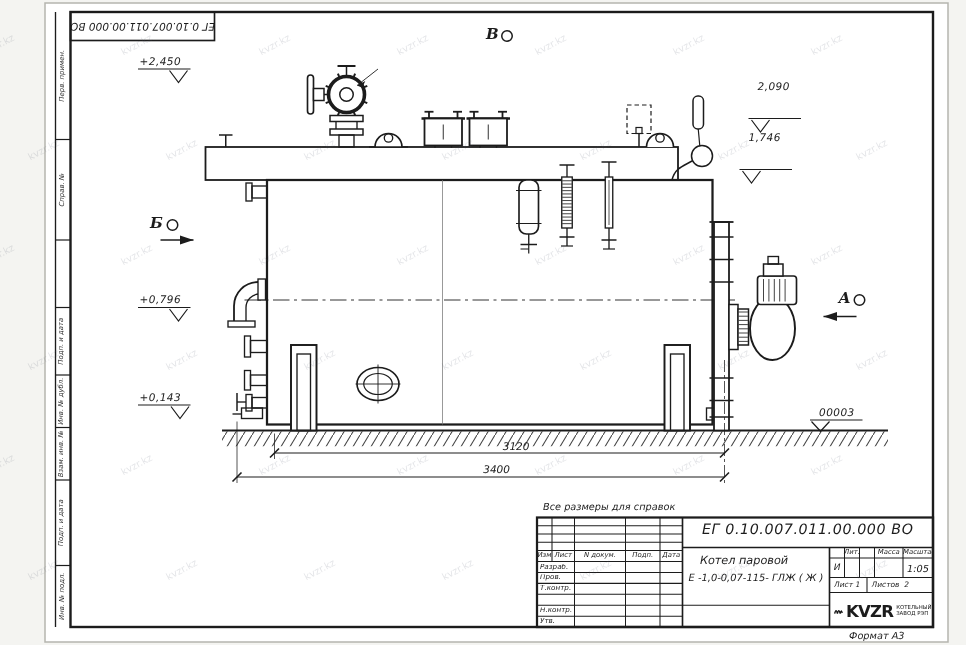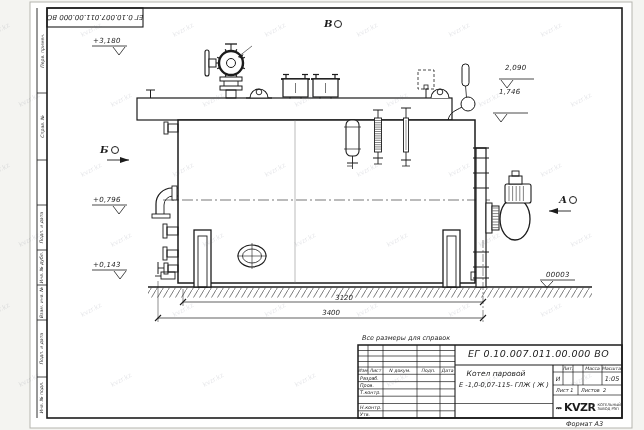--- a/index.html
+++ b/index.html
@@ -344,22 +344,22 @@
     </div>
 <div class="lbl view" style="left:100px;top:144px">
   <span>Б</span>
       <span class="vcirc"></span>
     </div>
 <div class="lbl view" style="left:559px;top:194px">
   <span>А</span>
       <span class="vcirc"></span>
     </div>
 
-<div class="lbl elev" style="left:93px;top:37px">+3,180</div>
-<div class="lbl elev" style="left:505px;top:64px">2,090</div>
+<div class="lbl elev" style="left:93px;top:37px">+2,450</div>
+<div class="lbl elev" style="left:505px;top:54px">2,090</div>
 <div class="lbl elev" style="left:499px;top:88px">1,746</div>
 <div class="lbl elev" style="left:93px;top:196px">+0,796</div>
 <div class="lbl elev" style="left:93px;top:261px">+0,143</div>
 <div class="lbl elev" style="left:546px;top:271px">00003</div>
 
 <div class="lbl dim" style="left:313px;top:294px">3120</div>
 <div class="lbl dim" style="left:300px;top:309px">3400</div>
 
 <div class="lbl" style="left:362px;top:334px;font-size:6.5px">Все размеры для справок</div>
 

